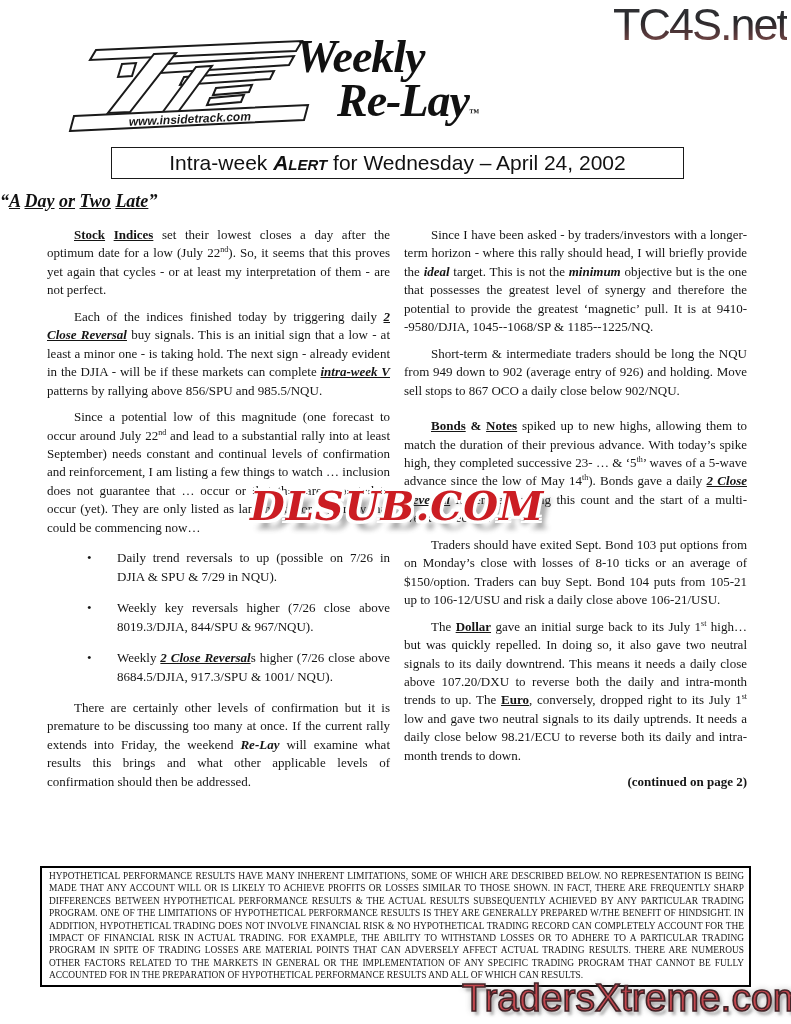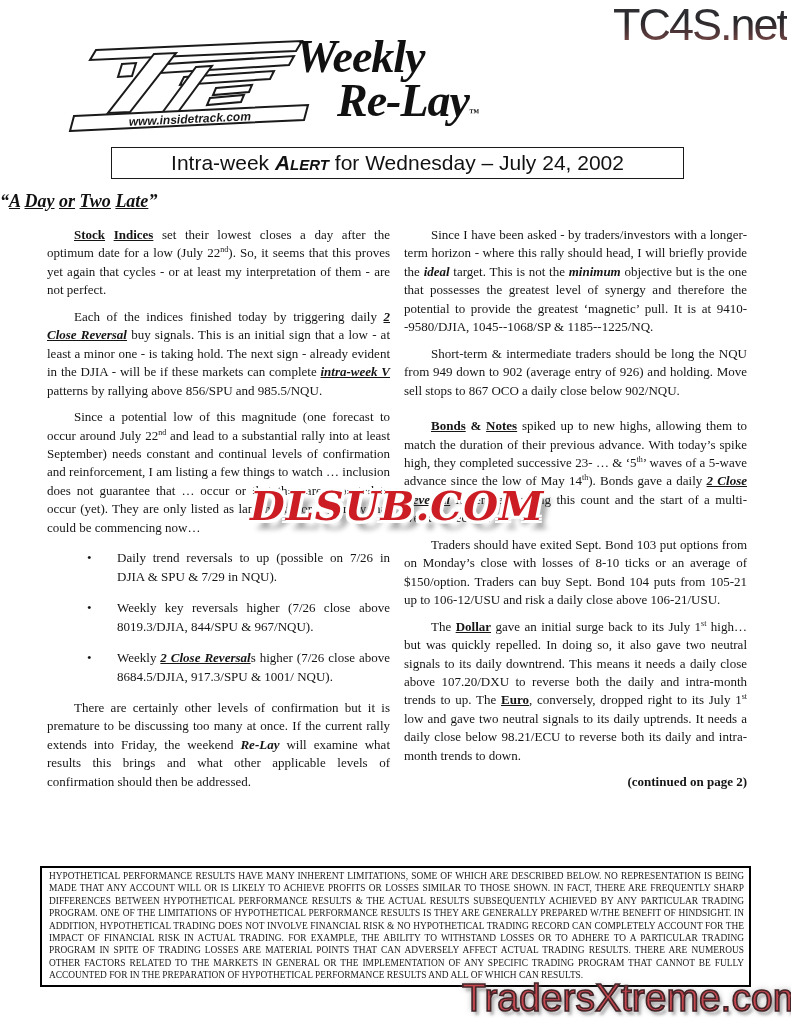--- a/index.html
+++ b/index.html
@@ -109,21 +109,21 @@
     </g>
     <text x="124" y="87" transform="rotate(-2.6 124 87)" text-anchor="middle" font-family="Liberation Sans, sans-serif" font-size="12" font-weight="bold" font-style="italic" fill="#1a1a1a">www.insidetrack.com</text>
   </svg>
 
   <div class="wordmark">
     <span>Weekly</span>
     <span class="line2"><span>Re-Lay</span><span class="tm">™</span></span>
   </div>
 
   <div class="titlebox">
-    <span><span>Intra-week </span><span class="s-i s-sc">Alert</span><span> for Wednesday – July 24, 2002</span></span>
+    <span><span>Intra-week </span><span class="s-i s-sc">Alert</span><span> for Wednesday – April 24, 2002</span></span>
   </div>
 
   <div class="headline"><span class="s-b s-i">“</span><span class="s-b s-i s-u">A</span><span class="s-b s-i"> </span><span class="s-b s-i s-u">Day</span><span class="s-b s-i"> </span><span class="s-b s-i s-u">or</span><span class="s-b s-i"> </span><span class="s-b s-i s-u">Two</span><span class="s-b s-i"> </span><span class="s-b s-i s-u">Late</span><span class="s-b s-i">”</span></div>
 
   <div class="col col-left">
     <p class="para"><span class="s-b s-u">Stock</span><span class="s-b"> </span><span class="s-b s-u">Indices</span><span> set their lowest closes a day after the optimum date for a low (July 22</span><span class="s-sup">nd</span><span>).  So, it seems that this proves yet again that cycles - or at least my interpretation of them - are not perfect.</span></p>
     <p class="para"><span>Each of the indices finished today by triggering daily </span><span class="s-i s-u">2 Close Reversal</span><span> buy signals.  This is an initial sign that a low - at least a minor one - is taking hold.  The next sign - already evident in the DJIA - will be if these markets can complete </span><span class="s-i s-u">intra-week V</span><span> patterns by rallying above 856/SPU and 985.5/NQU.</span></p>
     <p class="para"><span>Since a potential low of this magnitude (one forecast to occur around July 22</span><span class="s-sup">nd</span><span> and lead to a substantial rally into at least September) needs constant and continual levels of confirmation and reinforcement, I am listing a few things to watch …  inclusion does not guarantee that … occur or that they are expected to occur (yet).  They are only listed as landmarks for a journey that could be commencing now…</span></p>
     <div class="bullets">
       <div class="bullet">

